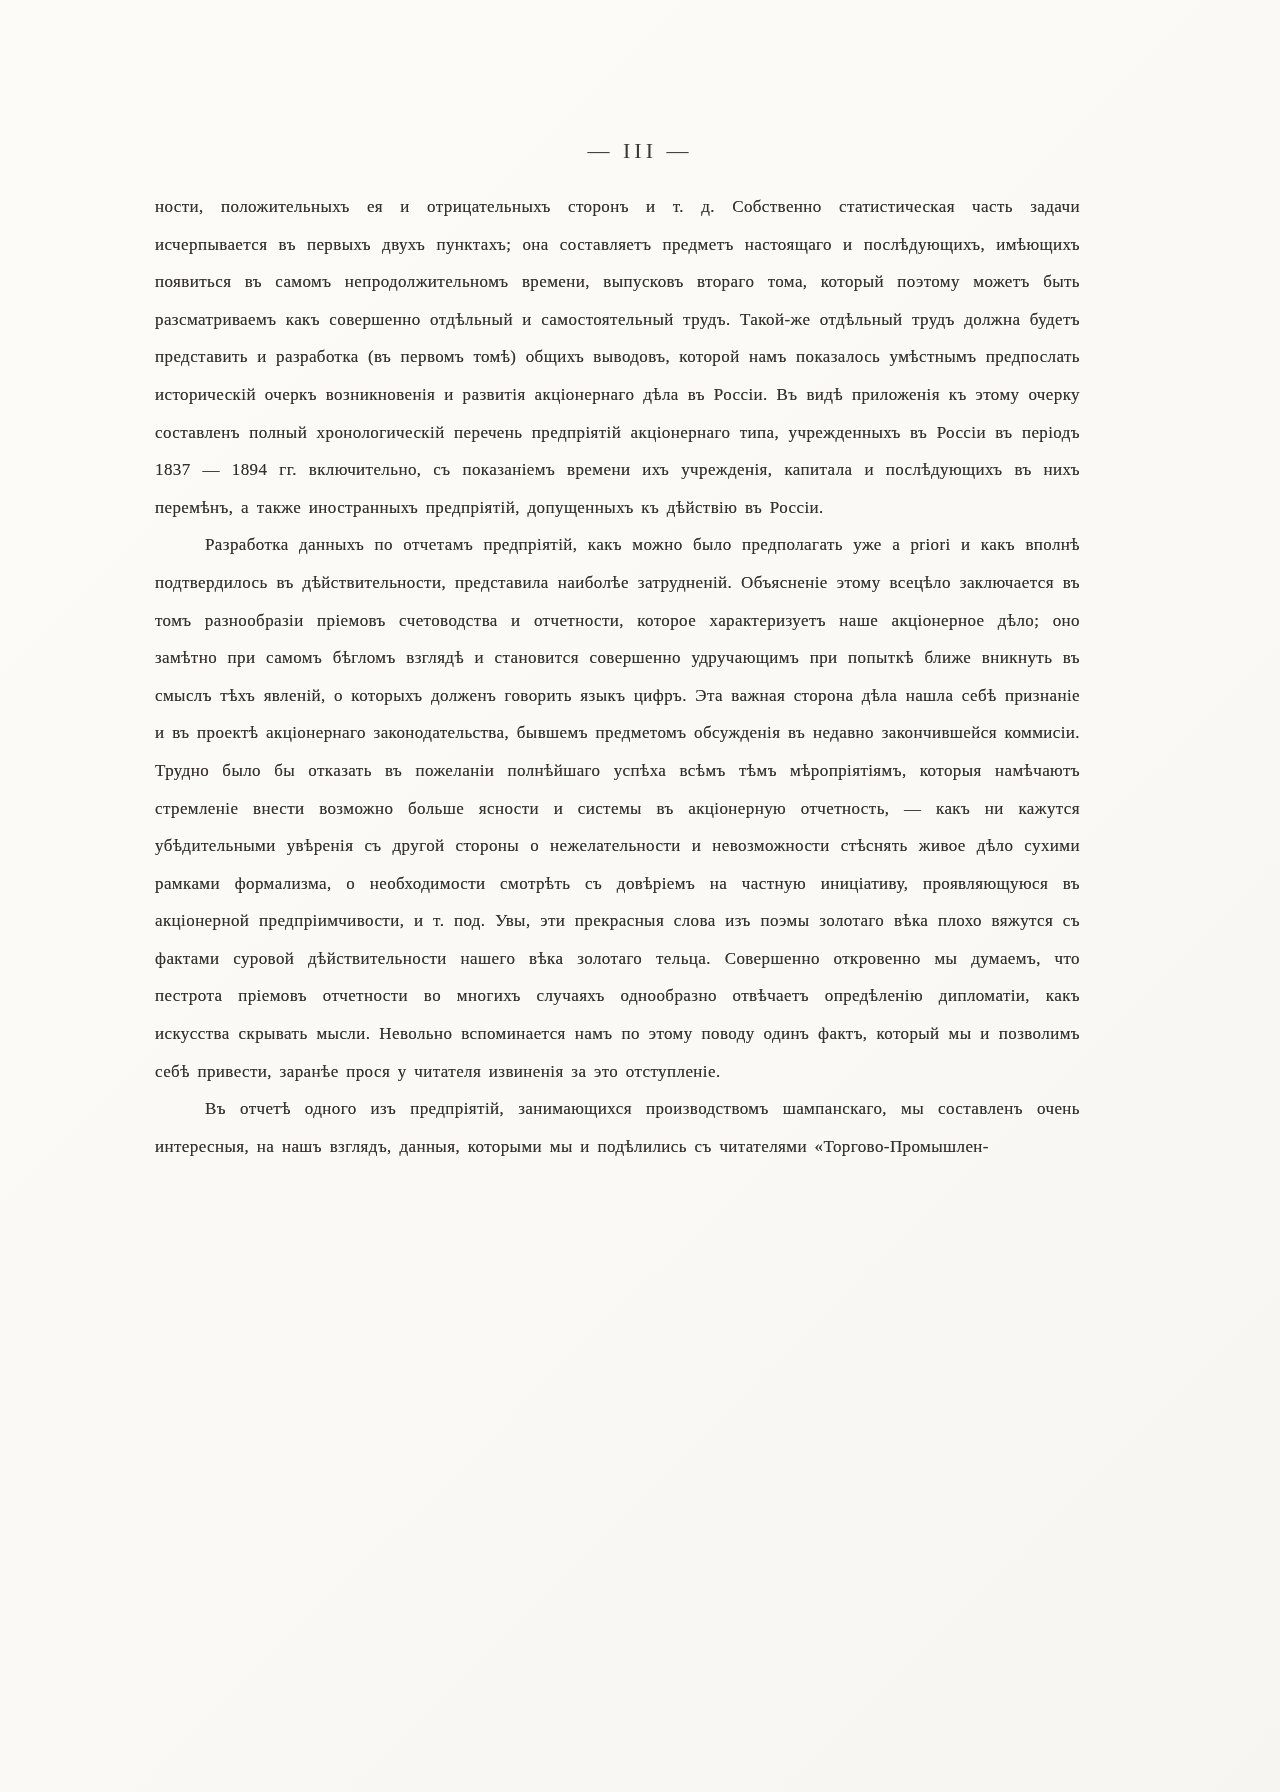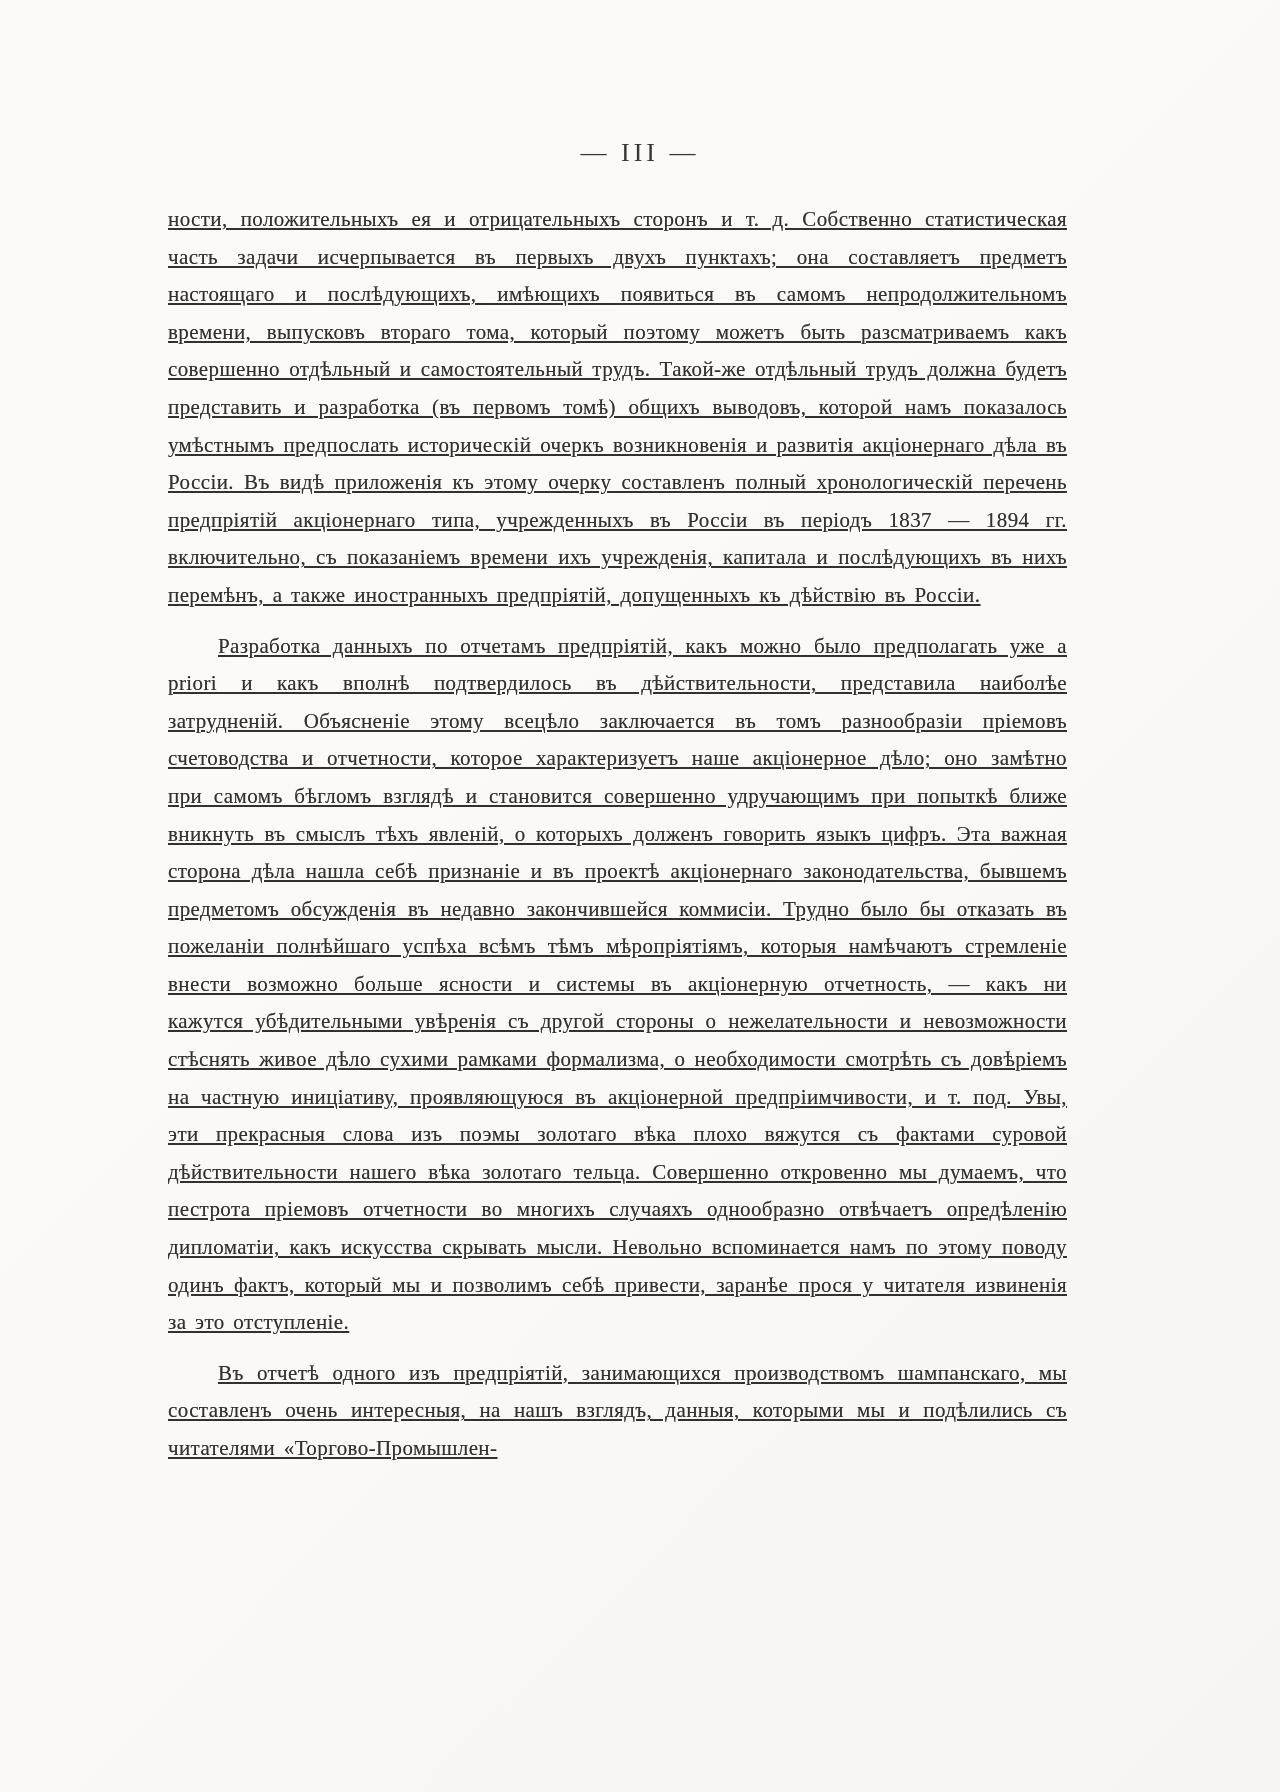--- a/index.html
+++ b/index.html
@@ -17,43 +17,42 @@
     overflow: hidden;
     color: #2e2b28;
     font-family: "Liberation Serif", "DejaVu Serif", serif;
   }
   .page-number {
     position: absolute;
     top: 138px;
     left: 0;
     width: 100%;
     text-align: center;
-    font-size: 26px;
+    font-size: 22px;
     letter-spacing: 4px;
     color: #3a3733;
   }
   .text-block {
     position: absolute;
     top: 188px;
     left: 155px;
     width: 925px;
   }
   .para {
-    margin: 13px;
-    font-size: 21px;
+    margin: 0;
+    font-size: 17px;
     line-height: 37.6px;
     text-align: justify;
     text-justify: inter-word;
     word-spacing: 3px;
     letter-spacing: 0.4px;
     color: #34302c;
     text-indent: 50px;
     
     text-shadow: 0 0 0.4px rgba(50,45,40,0.55);
-    text-decoration: underline;
   }
   .para.no-indent {
     text-indent: 0;
   }
 </style>
 </head>
 <body>
 
 <div class="page">
   <div class="page-number">— III —</div>

